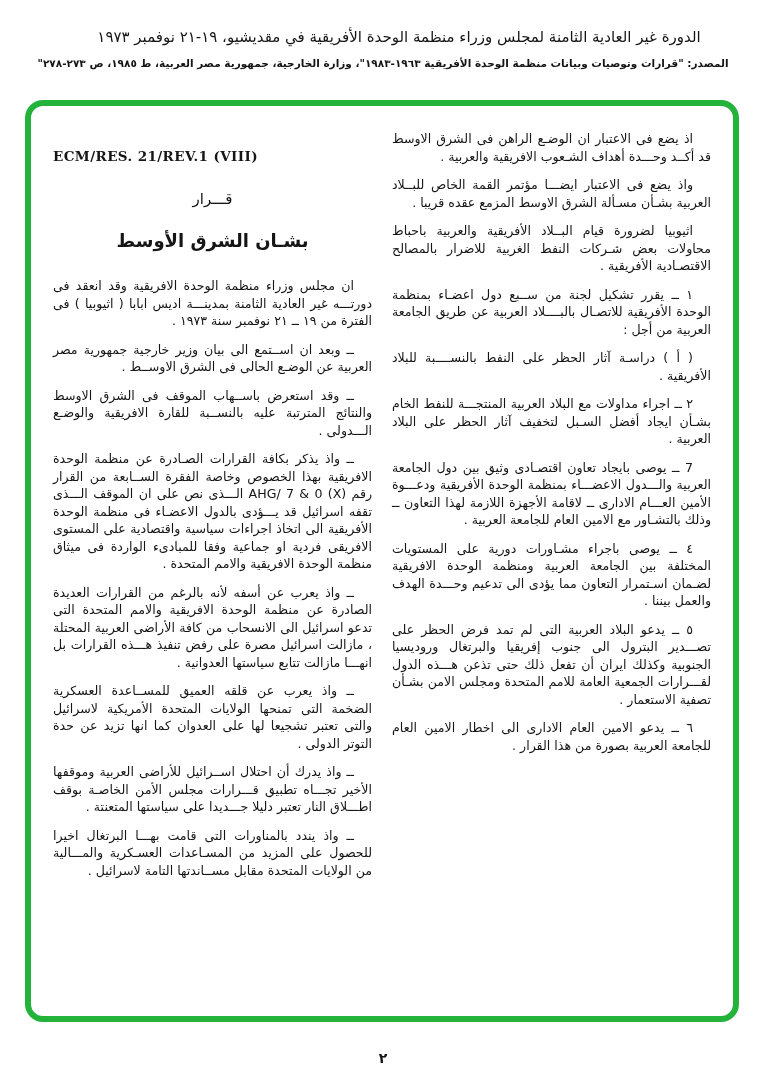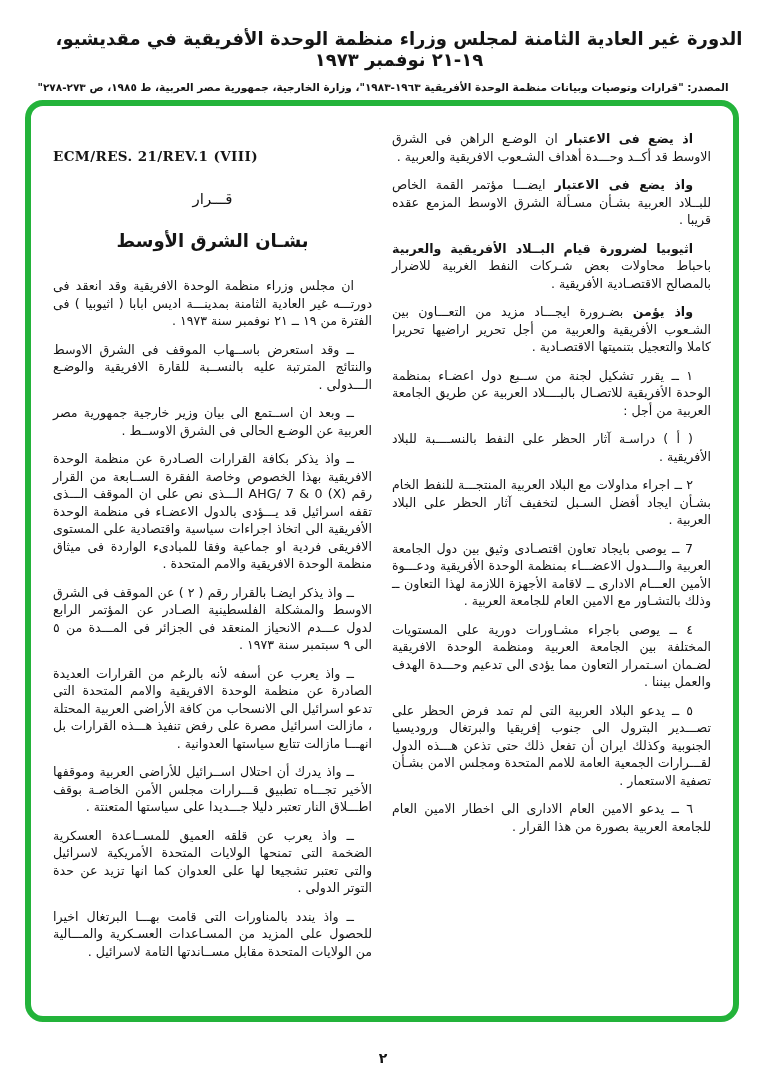--- a/index.html
+++ b/index.html
@@ -2,39 +2,39 @@
 <html lang="ar"><head>
 <meta charset="utf-8">
 <style>
   html,body{margin:0;padding:0;}
   body{
     width:766px;height:1084px;background:#ffffff;position:relative;
     font-family:"DejaVu Sans", sans-serif;color:#151515;overflow:hidden;
   }
   
   .page-header{position:absolute;top:28px;left:0;right:0;text-align:center;direction:rtl;}
-  .page-header .title{font-size:18px;font-weight:bold;letter-spacing:0;margin-left:32px;}
+  .page-header .title{font-size:15px;font-weight:normal;letter-spacing:0;margin-left:32px;}
   .page-header .source{font-size:10.5px;font-weight:bold;margin-top:11px;}
   
   .doc-frame{
     position:absolute;left:25px;top:100px;width:714px;height:922px;
     box-sizing:border-box;border:6px solid #23b33a;border-radius:18px;background:#fff;
     overflow:hidden;
   }
   .columns{
     display:flex;direction:rtl;gap:20px;
     padding:24px 22px 10px 22px;box-sizing:border-box;height:100%;
   }
   .col{flex:1 1 0;direction:rtl;}
   
   .col p{
     margin:0 0 11px 0;font-size:12.6px;line-height:17.5px;
     text-align:justify;text-indent:18px;direction:rtl;
   }
-  .col p b{font-weight:bold;}
+  .col p b{font-weight:normal;}
   .doc-ref{
     direction:ltr;text-align:left;font-family:"DejaVu Serif", serif;
     font-size:13.5px;font-weight:bold;margin:18px 0 26px 0;letter-spacing:.4px;
   }
   .doc-title{
     text-align:center;font-weight:normal;font-size:15px;margin:0 0 22px 0;direction:rtl;
   }
   .doc-subtitle{
     text-align:center;font-weight:bold;font-size:18px;margin:0 0 26px 0;direction:rtl;
   }
@@ -52,41 +52,39 @@
   <div class="source">المصدر: "قرارات وتوصيات وبيانات منظمة الوحدة الأفريقية ١٩٦٣-١٩٨٣"، وزارة الخارجية، جمهورية مصر العربية، ط ١٩٨٥، ص ٢٧٣-٢٧٨"</div>
 </div>
 
 <div class="doc-frame">
   <div class="columns">
 
     <div class="col">
       <p><b>اذ يضع فى الاعتبار</b><span> ان الوضـع الراهن فى الشرق الاوسط قد أكــد وحـــدة أهداف الشـعوب الافريقية والعربية .</span></p>
       <p><b>واذ يضع فى الاعتبار</b><span> ايضـــا مؤتمر القمة الخاص للبــلاد العربية بشـأن مسـألة الشرق الاوسط المزمع عقده قريبا .</span></p>
       <p><b>اثيوبيا لضرورة قيام البــلاد الأفريقية والعربية</b><span> باحباط محاولات بعض شـركات النفط الغربية للاضرار بالمصالح الاقتصـادية الأفريقية .</span></p>
-      <p><b>واذ يؤمن</b><span> بضـرورة ايجـــاد مزيد من التعـــاون بين الشـعوب الأفريقية والعربية من أجل تحرير اراضيها تحريرا كاملا والتعجيل بتنميتها الاقتصـادية .</span></p>
       <p><b></b><span>١ ــ يقرر تشكيل لجنة من ســبع دول اعضـاء بمنظمة الوحدة الأفريقية للاتصـال بالبــــلاد العربية عن طريق الجامعة العربية من أجل :</span></p>
       <p><b></b><span>( أ ) دراسـة آثار الحظر على النفط بالنســــبة للبلاد الأفريقية .</span></p>
       <p><b></b><span>٢ ــ اجراء مداولات مع البلاد العربية المنتجـــة للنفط الخام بشـأن ايجاد أفضل السـبل لتخفيف آثار الحظر على البلاد العربية .</span></p>
       <p><b></b><span>7 ــ يوصى بايجاد تعاون اقتصـادى وثيق بين دول الجامعة العربية والـــدول الاعضـــاء بمنظمة الوحدة الأفريقية ودعـــوة الأمين العـــام الادارى ــ لاقامة الأجهزة اللازمة لهذا التعاون ــ وذلك بالتشـاور مع الامين العام للجامعة العربية .</span></p>
       <p><b></b><span>٤ ــ يوصى باجراء مشـاورات دورية على المستويات المختلفة بين الجامعة العربية ومنظمة الوحدة الافريقية لضـمان اسـتمرار التعاون مما يؤدى الى تدعيم وحـــدة الهدف والعمل بيننا .</span></p>
       <p><b></b><span>٥ ــ يدعو البلاد العربية التى لم تمد فرض الحظر على تصـــدير البترول الى جنوب إفريقيا والبرتغال وروديسيا الجنوبية وكذلك ايران أن تفعل ذلك حتى تذعن هـــذه الدول لقـــرارات الجمعية العامة للامم المتحدة ومجلس الامن بشـأن تصفية الاستعمار .</span></p>
       <p><b></b><span>٦ ــ يدعو الامين العام الادارى الى اخطار الامين العام للجامعة العربية بصورة من هذا القرار .</span></p>
     </div>
 
     <div class="col">
       <div class="doc-ref">ECM/RES. 21/REV.1 (VIII)</div>
       <div class="doc-title">قـــرار</div>
       <div class="doc-subtitle">بشـان الشرق الأوسط</div>
       <p><b></b><span>ان مجلس وزراء منظمة الوحدة الافريقية وقد انعقد فى دورتـــه غير العادية الثامنة بمدينـــة اديس ابابا ( اثيوبيا ) فى الفترة من ١٩ ــ ٢١ نوفمبر سنة ١٩٧٣ .</span></p>
+      <p><b></b><span>ــ وبعد ان اســتمع الى بيان وزير خارجية جمهورية مصر العربية عن الوضـع الحالى فى الشرق الاوســط .</span></p>
       <p><b></b><span>ــ وقد استعرض باســهاب الموقف فى الشرق الاوسط والنتائج المترتبة عليه بالنســبة للقارة الافريقية والوضـع الـــدولى .</span></p>
-      <p><b></b><span>ــ وبعد ان اســتمع الى بيان وزير خارجية جمهورية مصر العربية عن الوضـع الحالى فى الشرق الاوســط .</span></p>
       <p><b></b><span>ــ واذ يذكر بكافة القرارات الصـادرة عن منظمة الوحدة الافريقية بهذا الخصوص وخاصة الفقرة الســابعة من القرار رقم AHG/ 7 &amp; 0 (X) الـــذى نص على ان الموقف الـــذى تقفه اسرائيل قد يـــؤدى بالدول الاعضـاء فى منظمة الوحدة الأفريقية الى اتخاذ اجراءات سياسية واقتصادية على المستوى الافريقى فردية او جماعية وفقا للمبادىء الواردة فى ميثاق منظمة الوحدة الافريقية والامم المتحدة .</span></p>
-      <p><b></b><span>ــ واذ يذكر ايضـا بالقرار رقم ( ٢ ) عن الموقف فى الشرق الاوسط والمشكلة الفلسطينية الصـادر عن المؤتمر الرابع لدول عـــدم الانحياز المنعقد فى الجزائر فى المـــدة من ٥ الى ٩ سبتمبر سنة ١٩٧٣ .</span></p>
       <p><b></b><span>ــ واذ يعرب عن أسفه لأنه بالرغم من القرارات العديدة الصادرة عن منظمة الوحدة الافريقية والامم المتحدة التى تدعو اسرائيل الى الانسحاب من كافة الأراضى العربية المحتلة ، مازالت اسرائيل مصرة على رفض تنفيذ هـــذه القرارات بل انهـــا مازالت تتابع سياستها العدوانية .</span></p>
+      <p><b></b><span>ــ واذ يعرب عن قلقه العميق للمســاعدة العسكرية الضخمة التى تمنحها الولايات المتحدة الأمريكية لاسرائيل والتى تعتبر تشجيعا لها على العدوان كما انها تزيد عن حدة التوتر الدولى .</span></p>
       <p><b></b><span>ــ واذ يدرك أن احتلال اســرائيل للأراضى العربية وموقفها الأخير تجـــاه تطبيق قـــرارات مجلس الأمن الخاصـة بوقف اطـــلاق النار تعتبر دليلا جـــديدا على سياستها المتعنتة .</span></p>
-      <p><b></b><span>ــ واذ يعرب عن قلقه العميق للمســاعدة العسكرية الضخمة التى تمنحها الولايات المتحدة الأمريكية لاسرائيل والتى تعتبر تشجيعا لها على العدوان كما انها تزيد عن حدة التوتر الدولى .</span></p>
       <p><b></b><span>ــ واذ يندد بالمناورات التى قامت بهـــا البرتغال اخيرا للحصول على المزيد من المسـاعدات العسـكرية والمـــالية من الولايات المتحدة مقابل مســاندتها التامة لاسرائيل .</span></p>
     </div>
 
   </div>
 </div>
 
 <div class="page-number">٢</div>
 
 </body></html>

